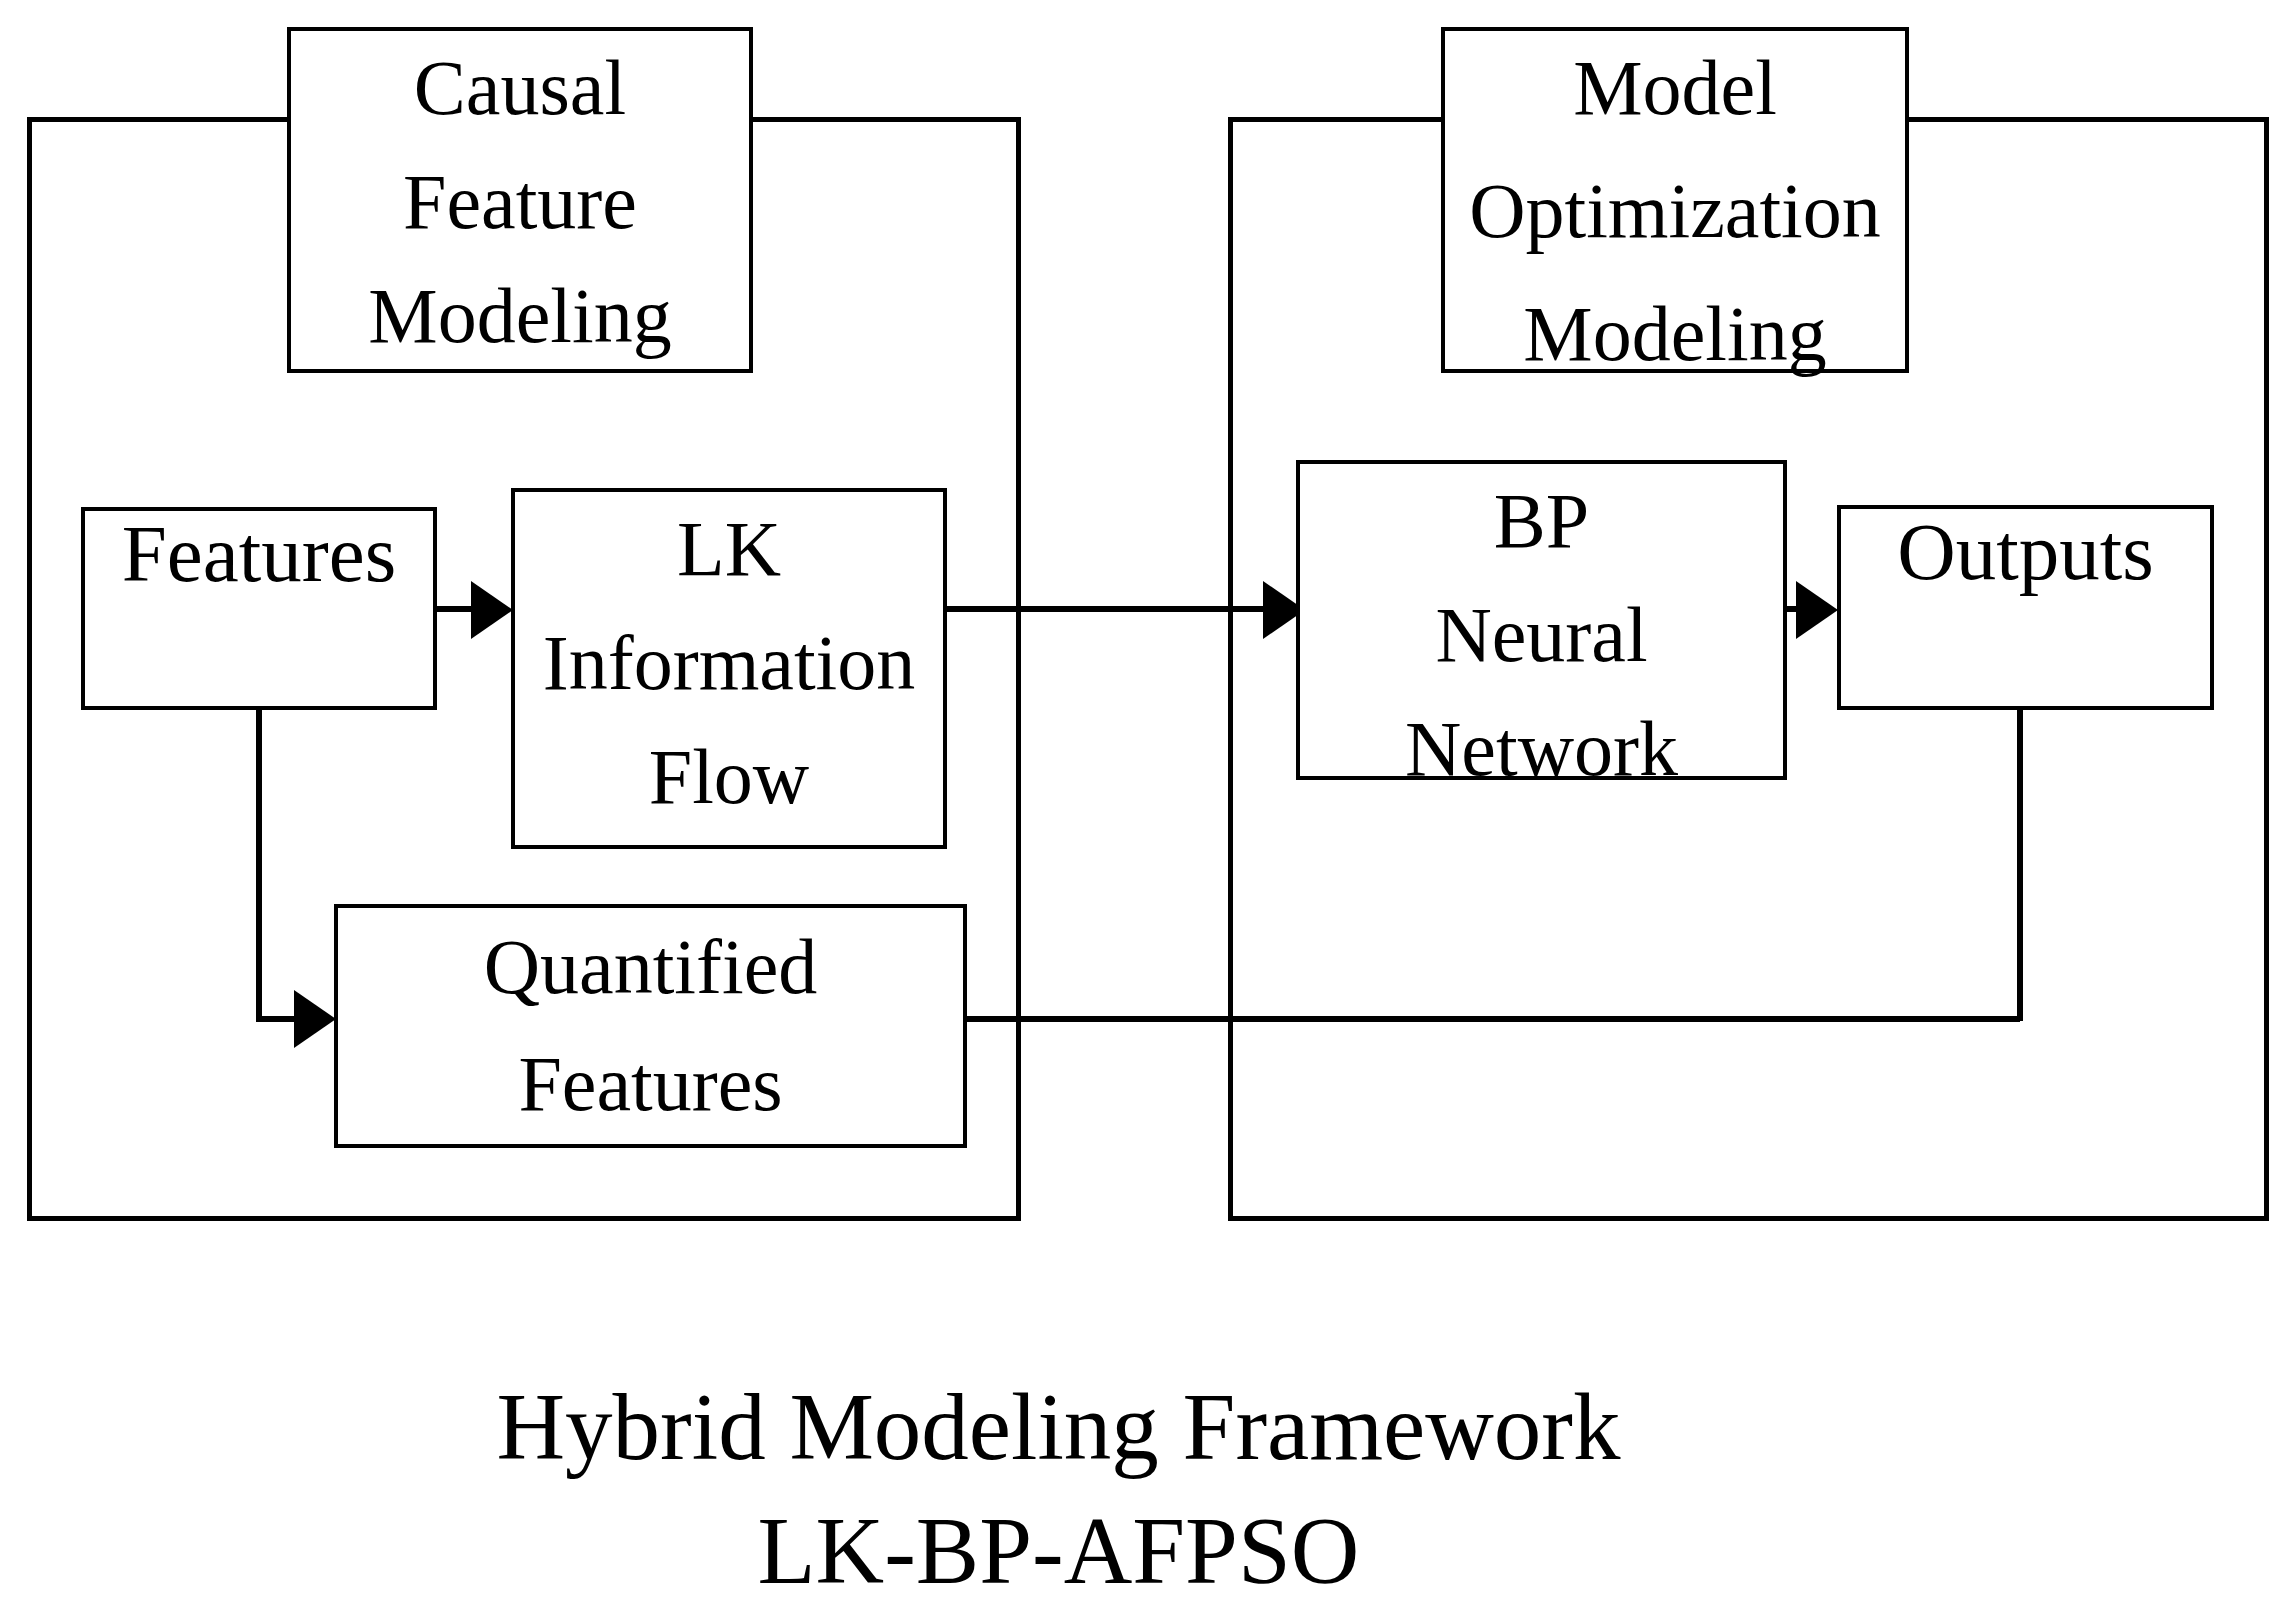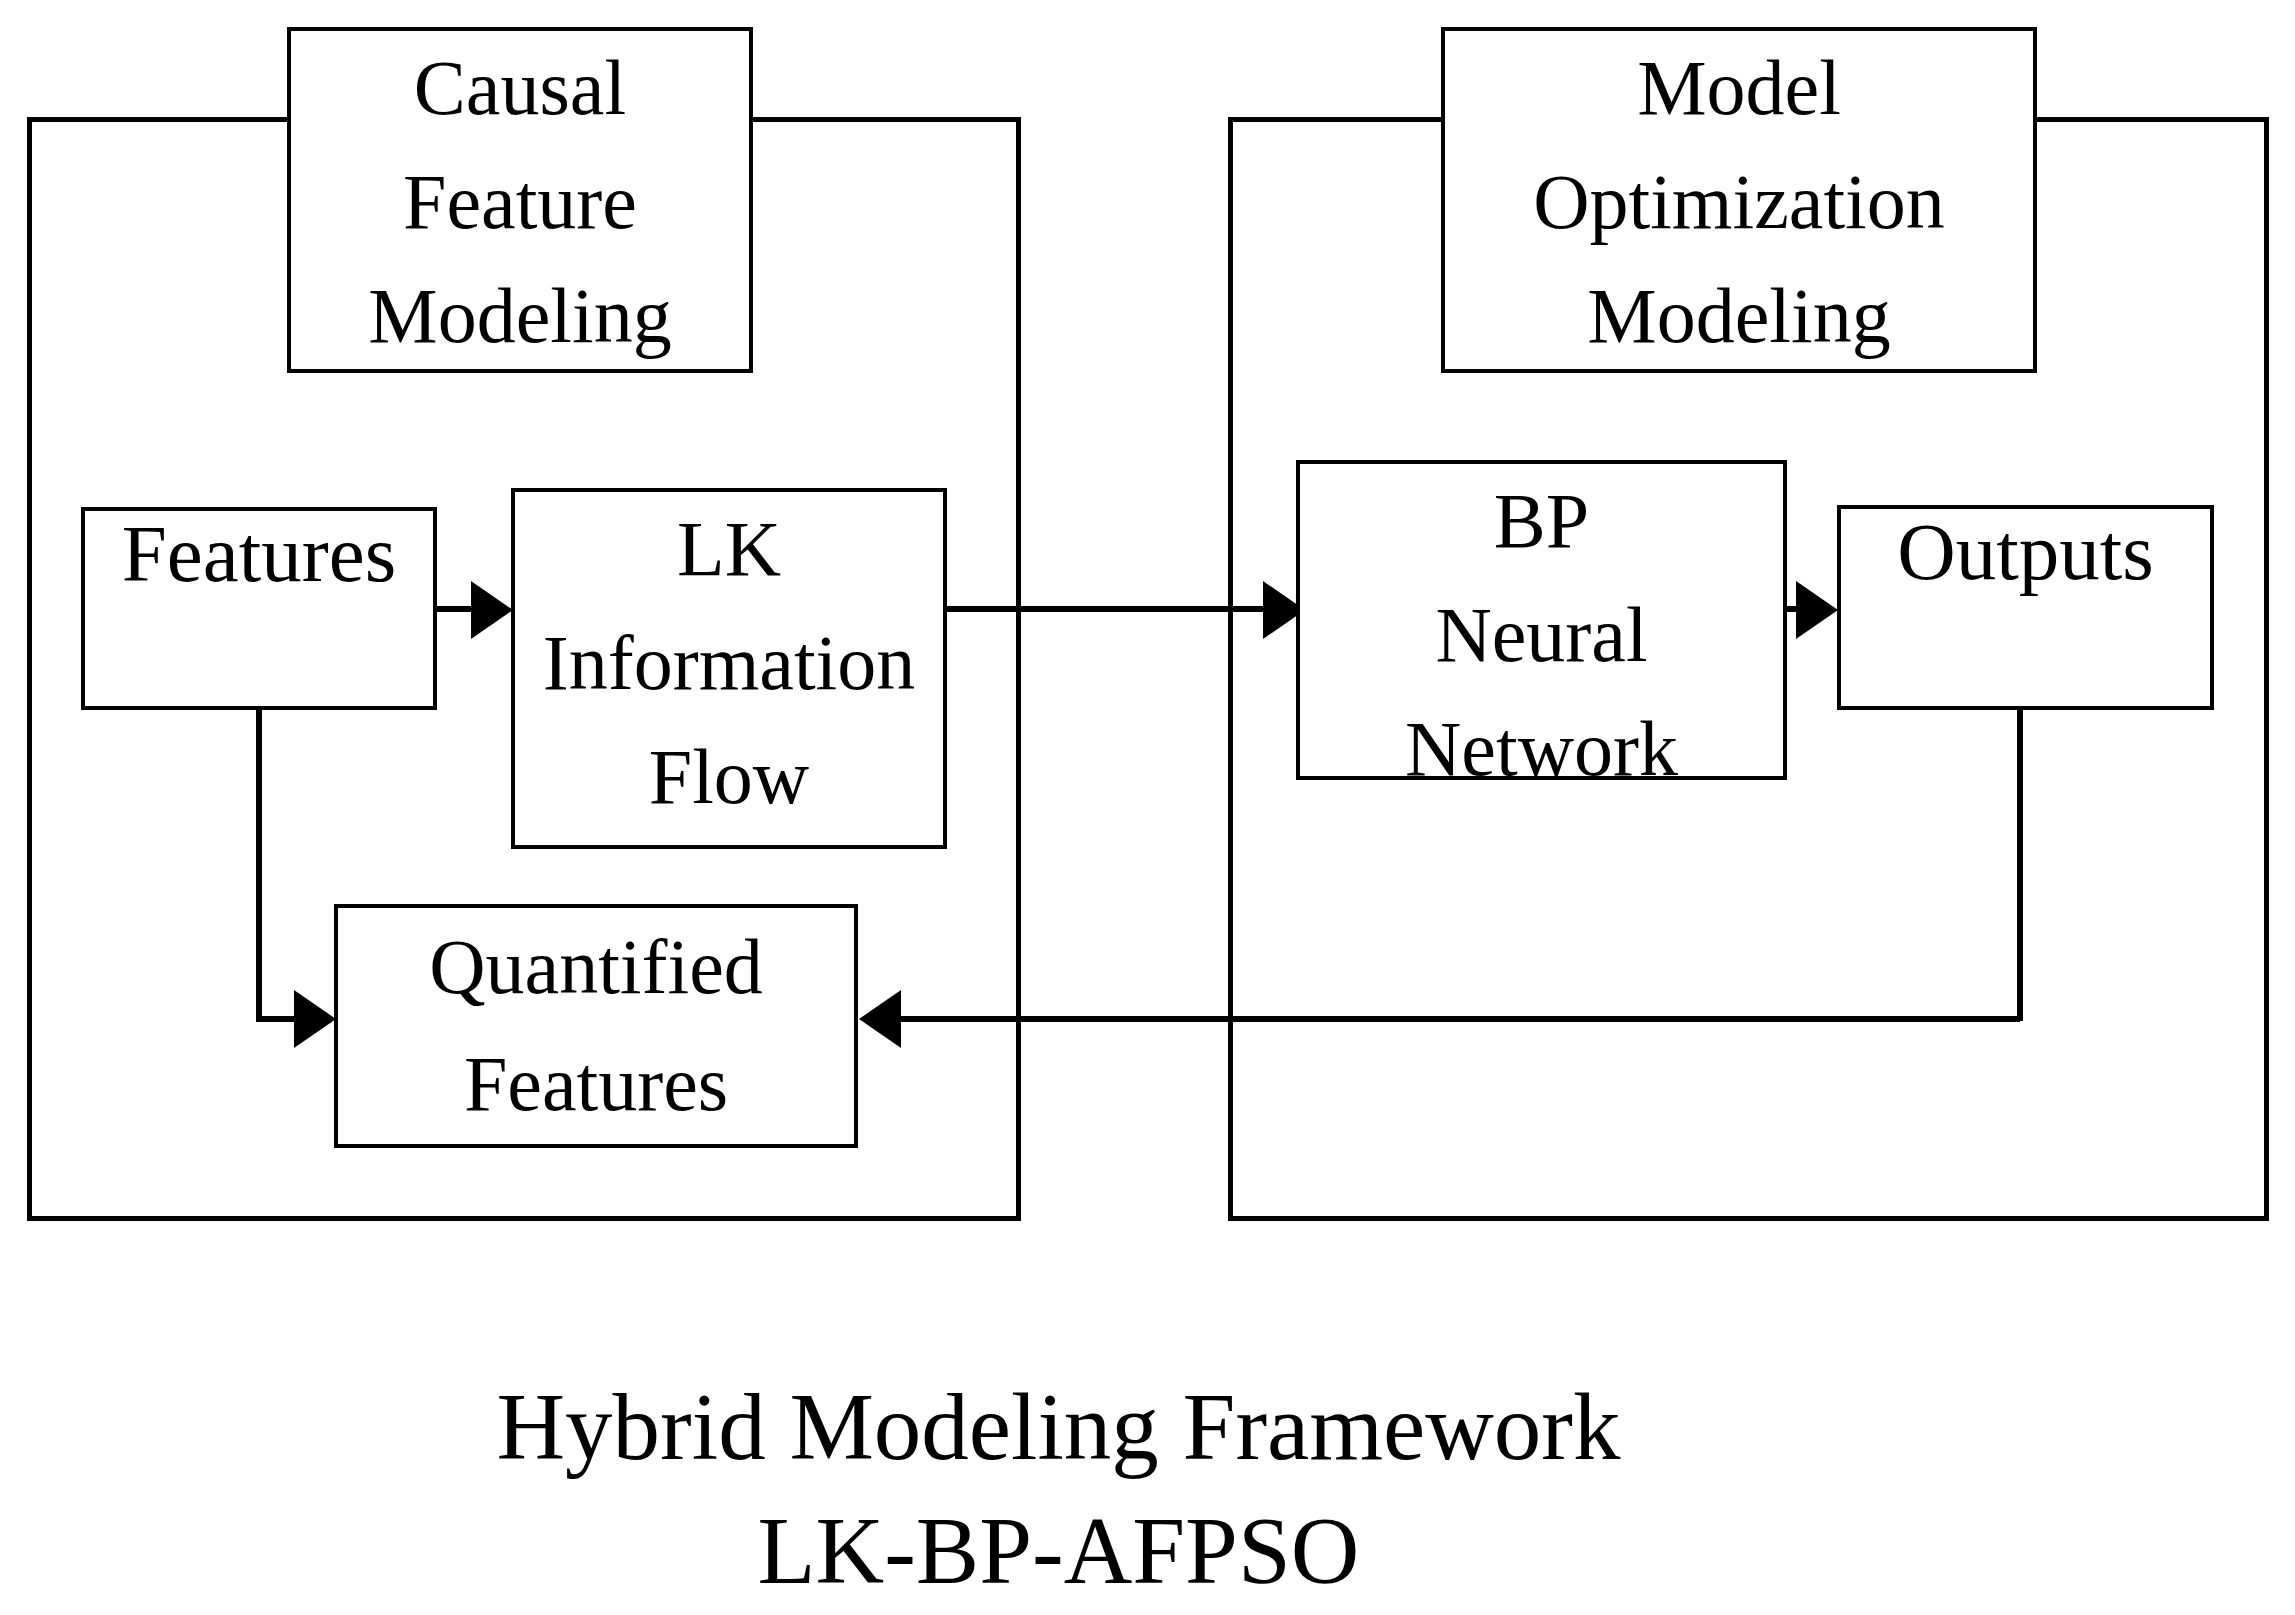--- a/index.html
+++ b/index.html
@@ -43,27 +43,27 @@
   .arrowhead.left{
     border-top:29px solid transparent;
     border-bottom:29px solid transparent;
     border-right:42px solid #000;
   }
   
   #left-container{left:27px;top:117px;width:994px;height:1104px;}
   #right-container{left:1228px;top:117px;width:1041px;height:1104px;}
   
   #causal-box{left:287px;top:27px;width:466px;height:346px;}
-  #mom-box{left:1441px;top:27px;width:596px;height:346px;}
+  #mom-box{left:1441px;top:27px;width:468px;height:346px;gap:9px;}
   
   #features-box{left:81px;top:507px;width:356px;height:203px;}
   #lk-box{left:511px;top:460px;width:436px;height:361px;margin-top:28px;}
   #bp-box{left:1296px;top:460px;width:491px;height:320px;}
   #outputs-box{left:1837px;top:505px;width:377px;height:205px;}
-  #qf-box{left:334px;top:904px;width:524px;height:244px;}
+  #qf-box{left:334px;top:904px;width:633px;height:244px;}
   
   .caption{
     position:absolute;
     left:122px;top:1365px;width:1873px;
     text-align:center;
     z-index:1;
   }
   .caption .cap-line{display:block;font-size:95px;line-height:124px;}
 </style>
 </head>

